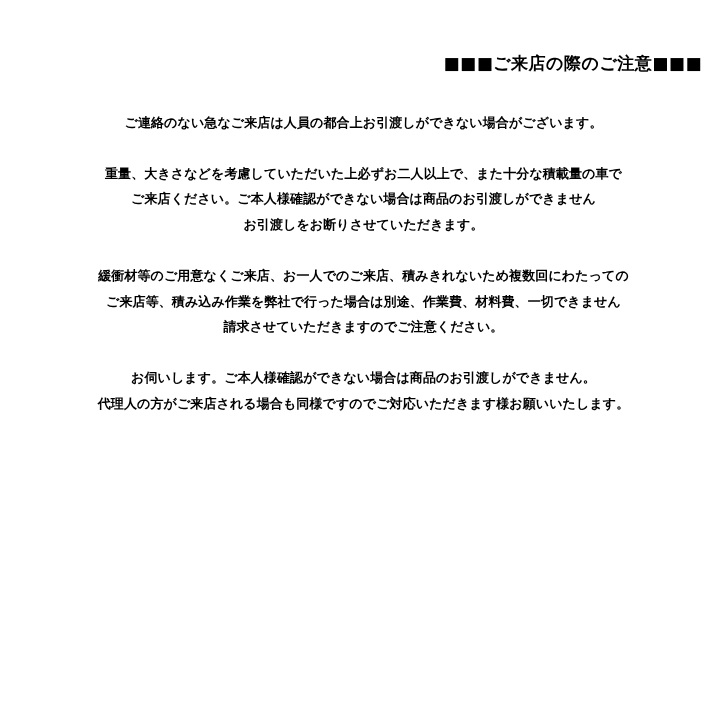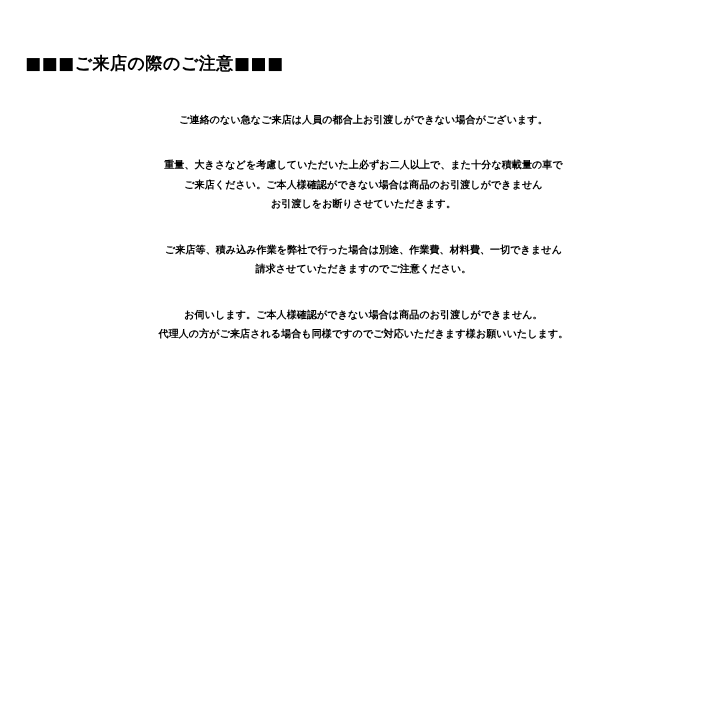--- a/index.html
+++ b/index.html
@@ -14,33 +14,33 @@
     color: #000000;
     overflow: hidden;
   }
   .page {
     width: 720px;
     height: 508px;
     box-sizing: border-box;
     padding: 52px 18px 0 25px;
     display: flex;
     flex-direction: column;
-    align-items: flex-start;
+    align-items: flex-end;
   }
   .doc-title {
     font-size: 17px;
     font-weight: bold;
     letter-spacing: 0.5px;
     text-align: center;
     line-height: 1.4;
     margin: 0 0 34px 0;
     white-space: nowrap;
   }
   .para {
-    font-size: 10px;
+    font-size: 13px;
     font-weight: bold;
     text-align: center;
     line-height: 1.95;
     margin: 0 0 26px 0;
     width: 100%;
     letter-spacing: 0.1px;
   }
   .para:last-child {
     margin-bottom: 0;
   }
@@ -60,20 +60,21 @@
   </div>
 
 
   <div class="para">
     <span class="line">重量、大きさなどを考慮していただいた上必ずお二人以上で、また十分な積載量の車で</span>
     <span class="line">ご来店ください。ご本人様確認ができない場合は商品のお引渡しができません</span>
     <span class="line">お引渡しをお断りさせていただきます。</span>
   </div>
 
   <div class="para">
+    <span class="line">緩衝材等のご用意なくご来店、お一人でのご来店、積みきれないため複数回にわたっての</span>
     <span class="line">ご来店等、積み込み作業を弊社で行った場合は別途、作業費、材料費、一切できません</span>
     <span class="line">請求させていただきますのでご注意ください。</span>
   </div>
 
   <div class="para">
     <span class="line">お伺いします。ご本人様確認ができない場合は商品のお引渡しができません。</span>
     <span class="line">代理人の方がご来店される場合も同様ですのでご対応いただきます様お願いいたします。</span>
   </div>
 </div>
 

